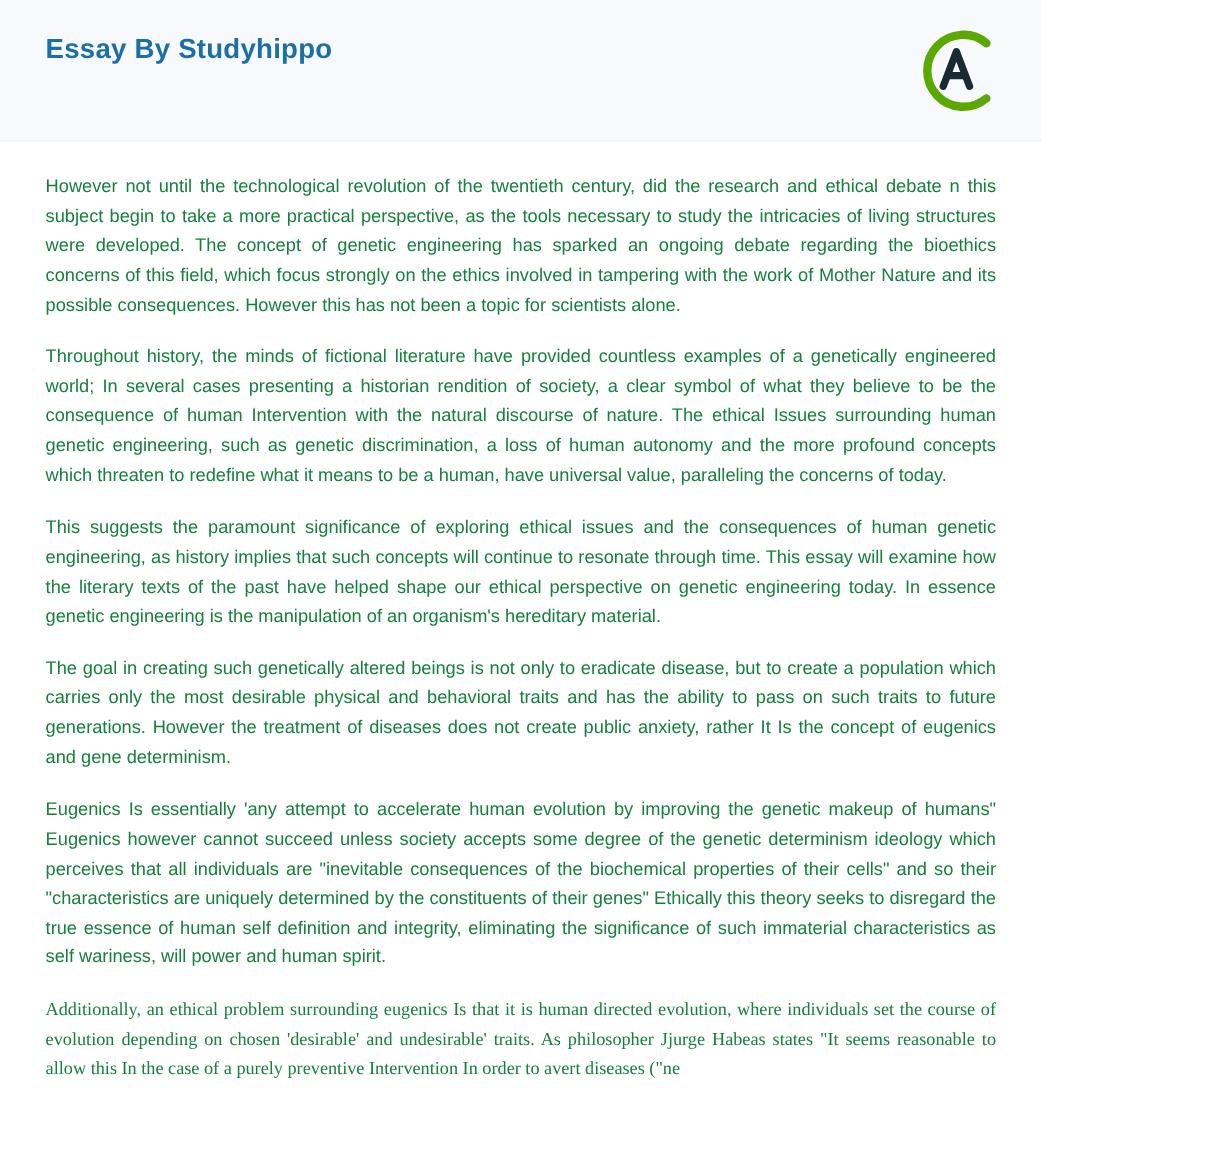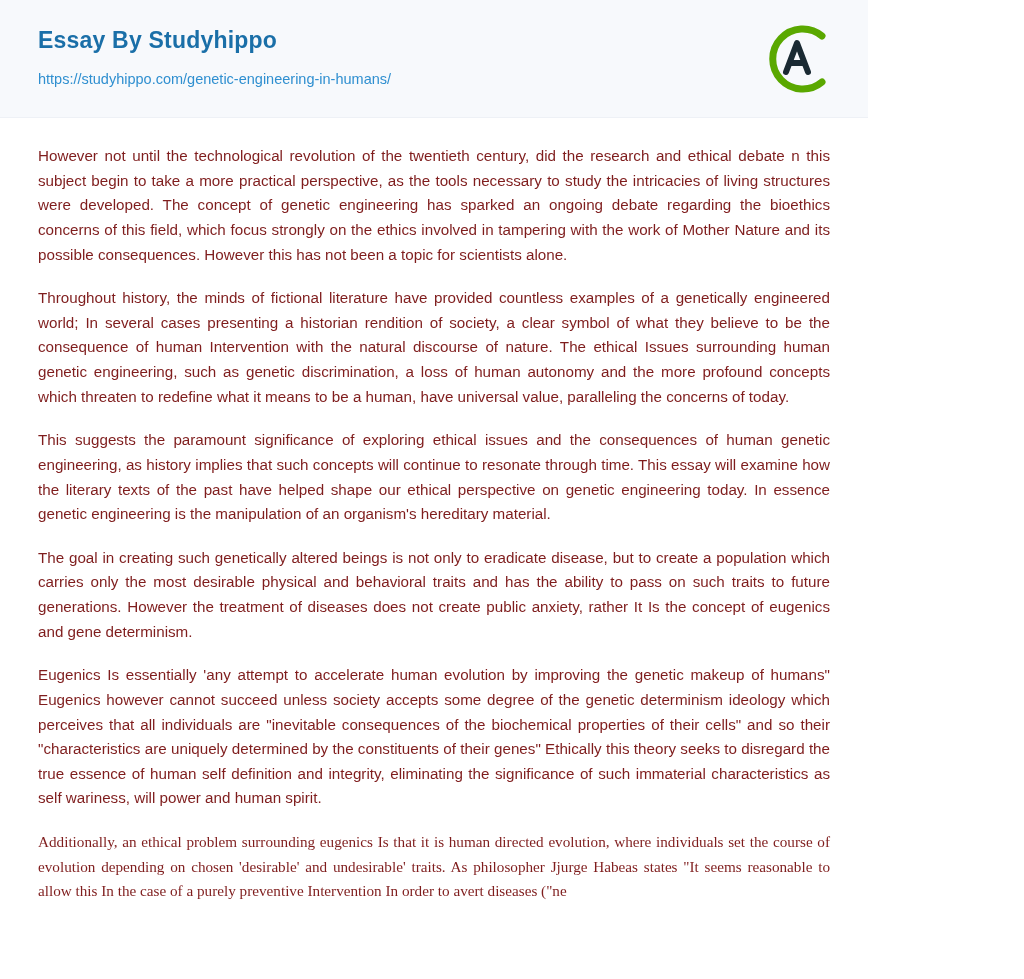--- a/index.html
+++ b/index.html
@@ -60,34 +60,33 @@
     font-size: 31px;
     font-weight: bold;
     color: #1a202c;
     margin: 0 0 18px 0;
     line-height: 1.22;
     letter-spacing: -0.2px;
   }
   .para {
     font-size: 15.2px;
     line-height: 1.62;
-    color: #7f1d1d;
+    color: #15803d;
     margin: 0 0 19px 0;
     text-align: justify;
   }
   .para:last-child { margin-bottom: 0; font-family: Liberation Serif, serif; }
 </style>
 </head>
 <body>
 
 <div class="page">
 
   <div class="header">
     <div class="brand">Essay By Studyhippo</div>
-    <div class="site-url">https://studyhippo.com/genetic-engineering-in-humans/</div>
     <div class="logo">
       <svg width="74" height="74" viewBox="0 0 74 74" aria-hidden="true">
         <path d="M62 14 A30 30 0 1 0 62 60" fill="none" stroke="#5aa800" stroke-width="7" stroke-linecap="round"></path>
         <path d="M26 50 L37 21 L48 50" fill="none" stroke="#1a2a33" stroke-width="6" stroke-linecap="round" stroke-linejoin="round"></path>
         <path d="M30.5 41 L43.5 41" fill="none" stroke="#1a2a33" stroke-width="6" stroke-linecap="round"></path>
       </svg>
     </div>
   </div>
 
   <div class="article">

